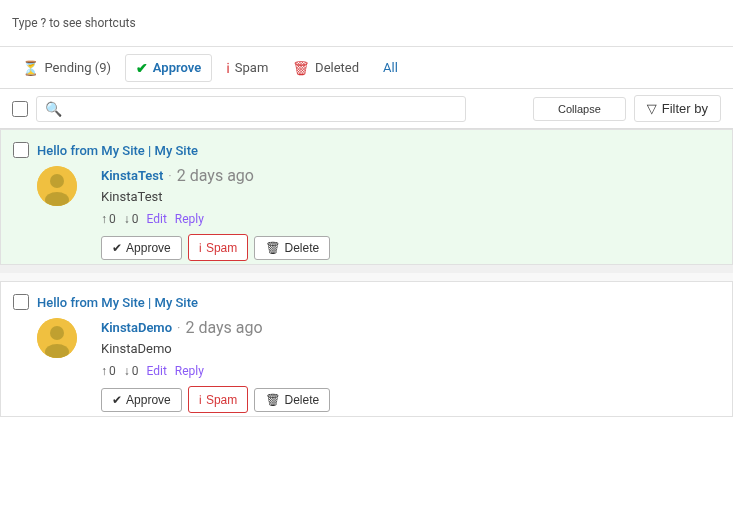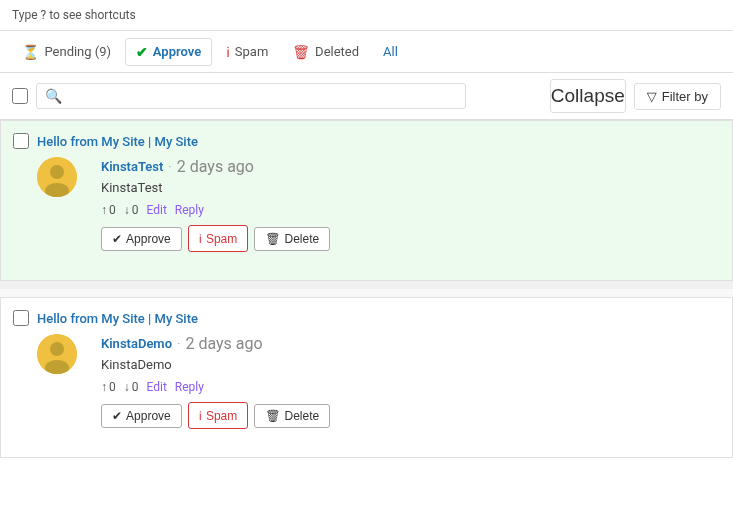--- a/index.html
+++ b/index.html
@@ -7,21 +7,21 @@
       font-family: -apple-system, BlinkMacSystemFont, "Segoe UI", Roboto, sans-serif;
       font-size: 13px;
       background: #fff;
       color: #333;
       width: 733px;
       min-height: 509px;
     }
 
     
     .top-bar {
-      padding: 8px 12px;
+      padding: 16px 12px;
       font-size: 12px;
       color: #666;
       border-bottom: 1px solid #e0e0e0;
     }
     .top-bar span { color: #555; }
 
     
     .tabs {
       display: flex;
       align-items: center;
@@ -84,26 +84,26 @@
     .search-input {
       border: none;
       outline: none;
       font-size: 13px;
       color: #666;
       flex: 1;
       background: transparent;
     }
     .collapse-btn {
       margin-left: auto;
-      padding: 5px 0;
+      padding: 5px 24px;
       background: #fff;
       border: 1px solid #ddd;
       border-radius: 3px;
       cursor: pointer;
-      font-size: 19px;
+      font-size: 11px;
       color: #333;
     }
     .filter-btn {
       display: flex;
       align-items: center;
       gap: 5px;
       padding: 5px 12px;
       background: #fff;
       border: 1px solid #ddd;
       border-radius: 3px;
@@ -112,21 +112,21 @@
       color: #333;
     }
 
     
     .comment-list { background: #f8f8f8; }
 
     .comment-item {
       background: #edfaee;
       border: 1px solid #e0e0e0;
       margin: 0;
-      padding: 12px 16px 28px 12px;
+      padding: 12px 16px 3px 12px;
     }
     .comment-item:not(:first-child) {
       background: #fff;
       margin-top: 8px;
       border-top: 1px solid #e0e0e0;
     }
 
     .comment-header-row {
       display: flex;
       align-items: center;

